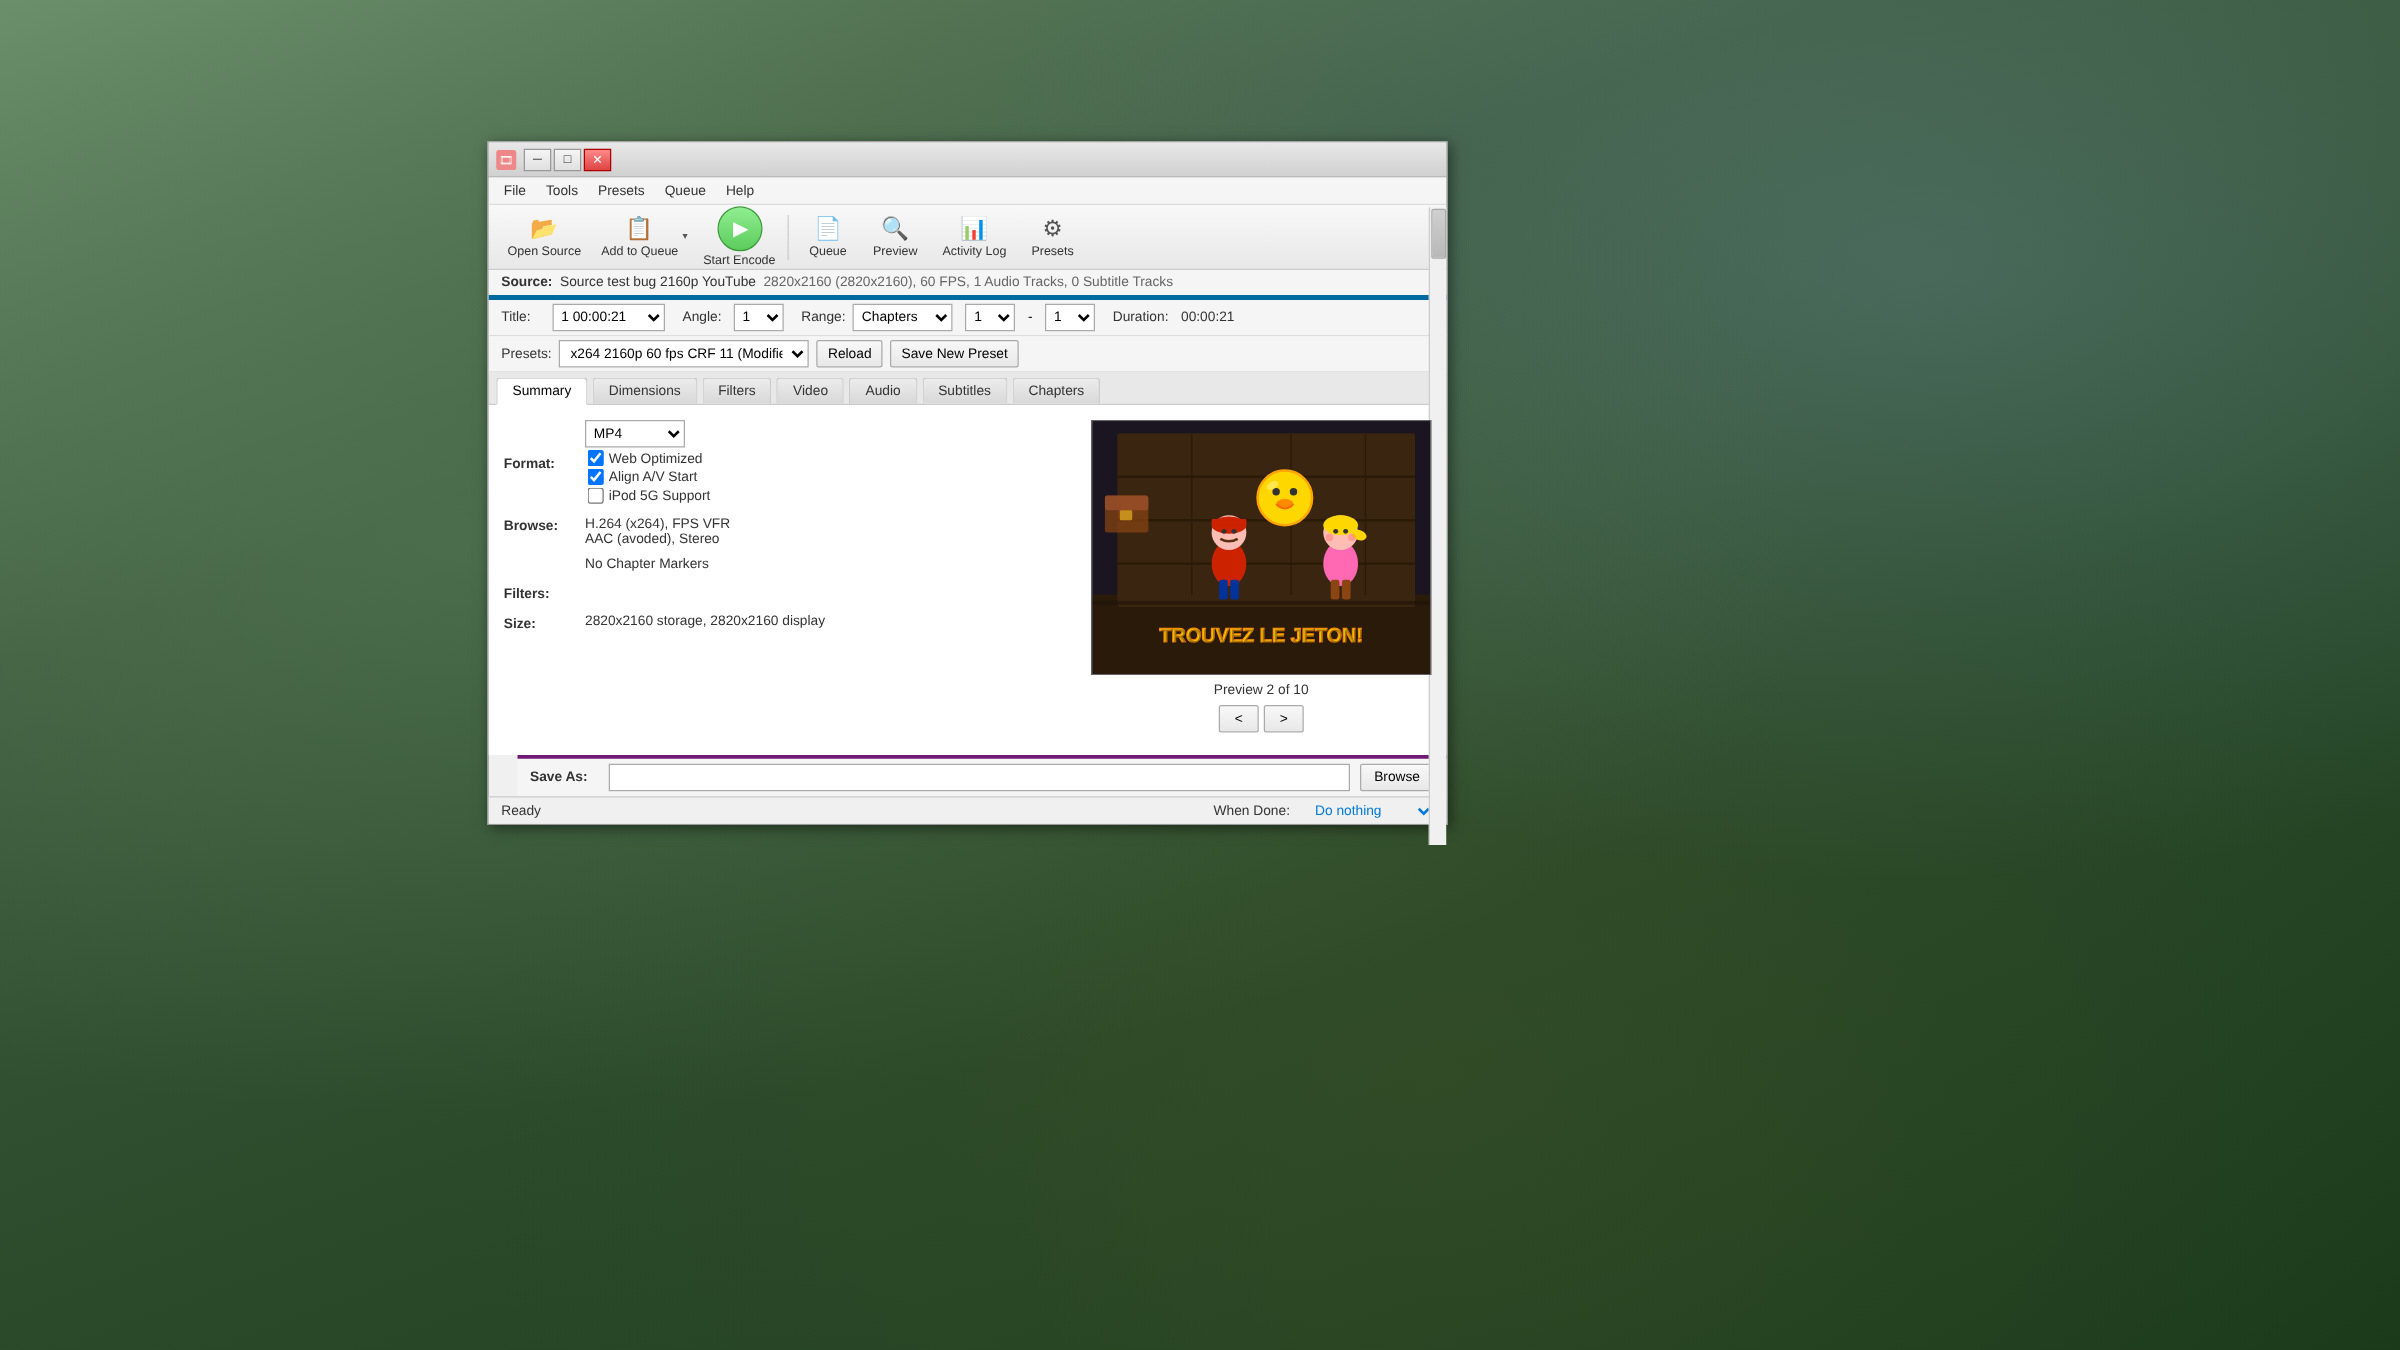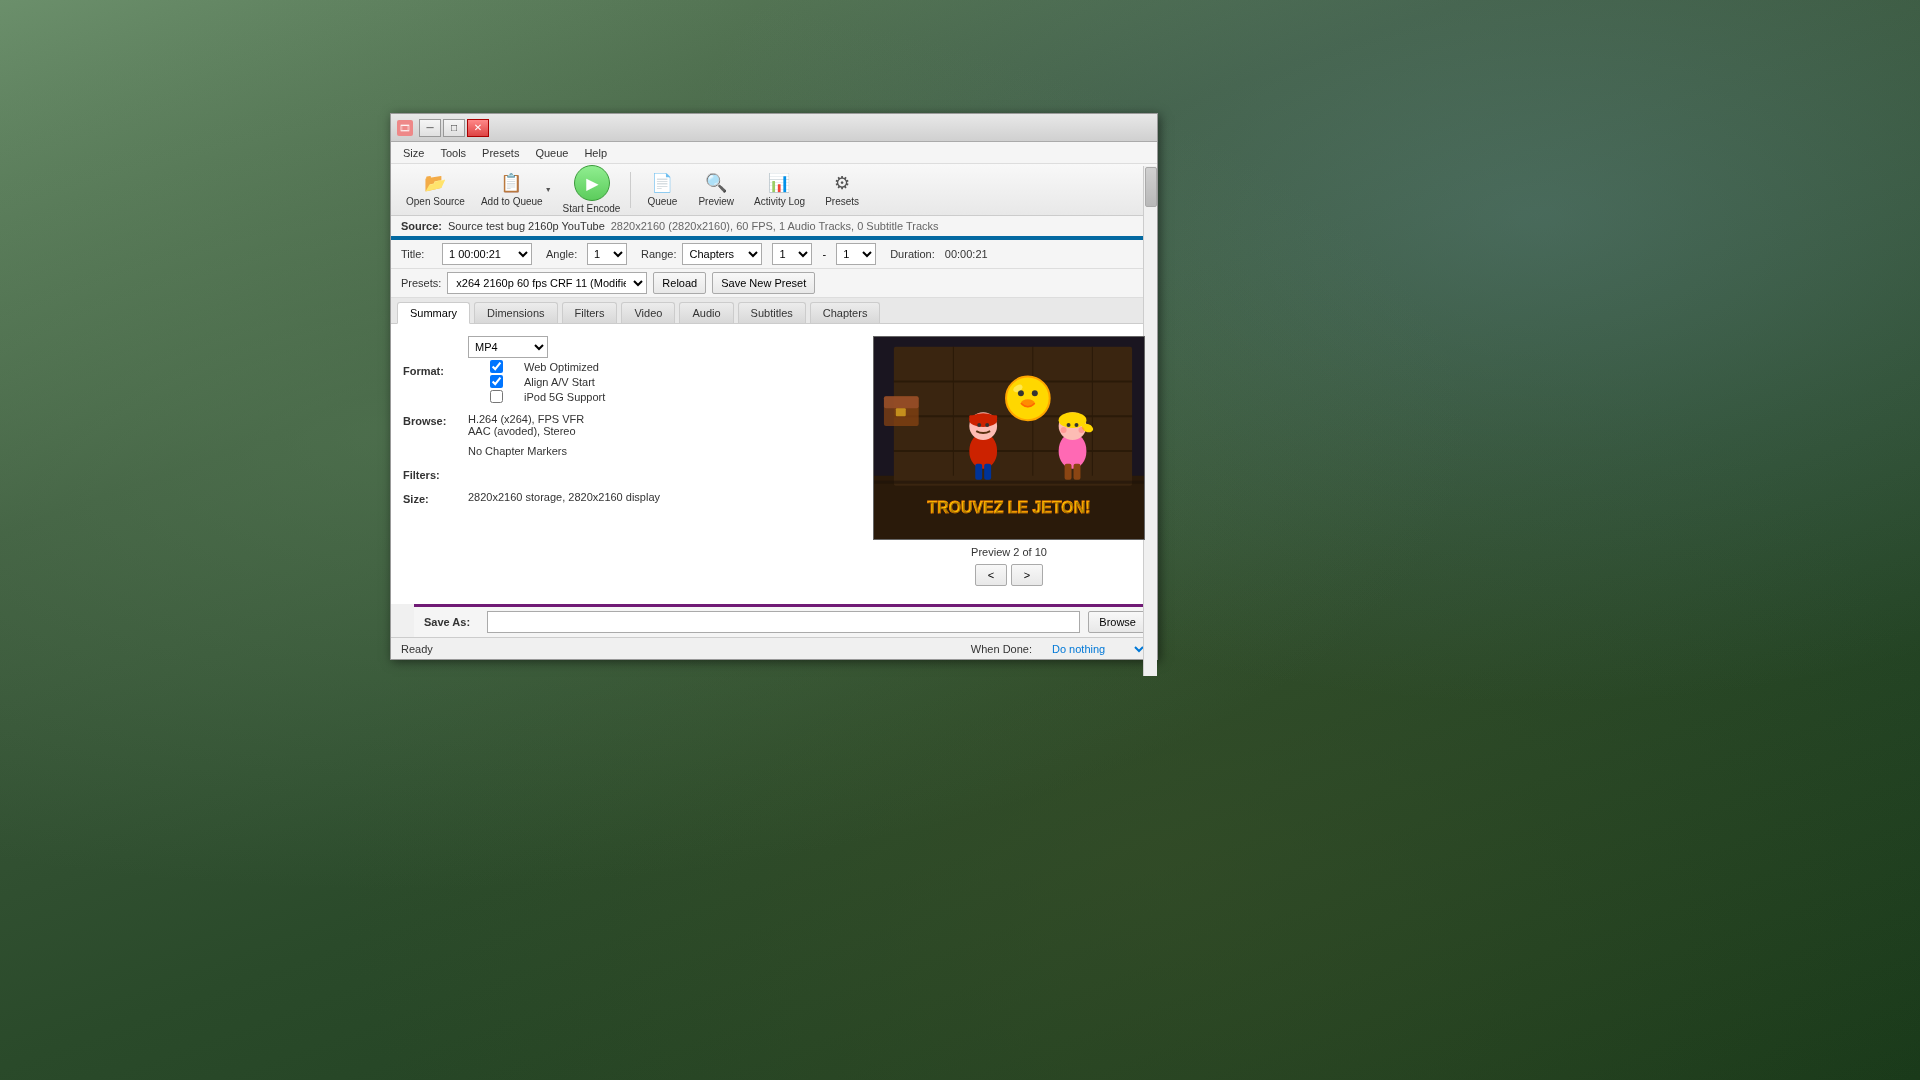--- a/index.html
+++ b/index.html
@@ -311,24 +311,23 @@
     }
     .checkbox-group {
       display: flex;
       flex-direction: column;
       gap: 2px;
       margin-left: 2px;
     }
     .checkbox-item {
       display: flex;
       align-items: center;
-      gap: 21px;
-      font-size: 11px;
-      color: #333;
-      margin-left: 20px;
+      gap: 4px;
+      font-size: 11px;
+      color: #333;
     }
     .checkbox-item input[type="checkbox"] {
       width: 13px;
       height: 13px;
     }
 
     
     .right-panel {
       display: flex;
       flex-direction: column;
@@ -426,21 +425,21 @@
   <div class="title-bar">
     <div class="title-bar-icon">🎞</div>
     <div class="title-bar-controls">
       <div class="tb-btn">─</div>
       <div class="tb-btn">□</div>
       <div class="tb-btn close">✕</div>
     </div>
   </div>
 
   <div class="menu-bar">
-    <span class="menu-item">Size</span>
+    <span class="menu-item">File</span>
     <span class="menu-item">Tools</span>
     <span class="menu-item">Presets</span>
     <span class="menu-item">Queue</span>
     <span class="menu-item">Help</span>
   </div>
 
   <div class="toolbar">
 
     <div class="toolbar-btn">
       <div class="toolbar-icon">📂</div>

